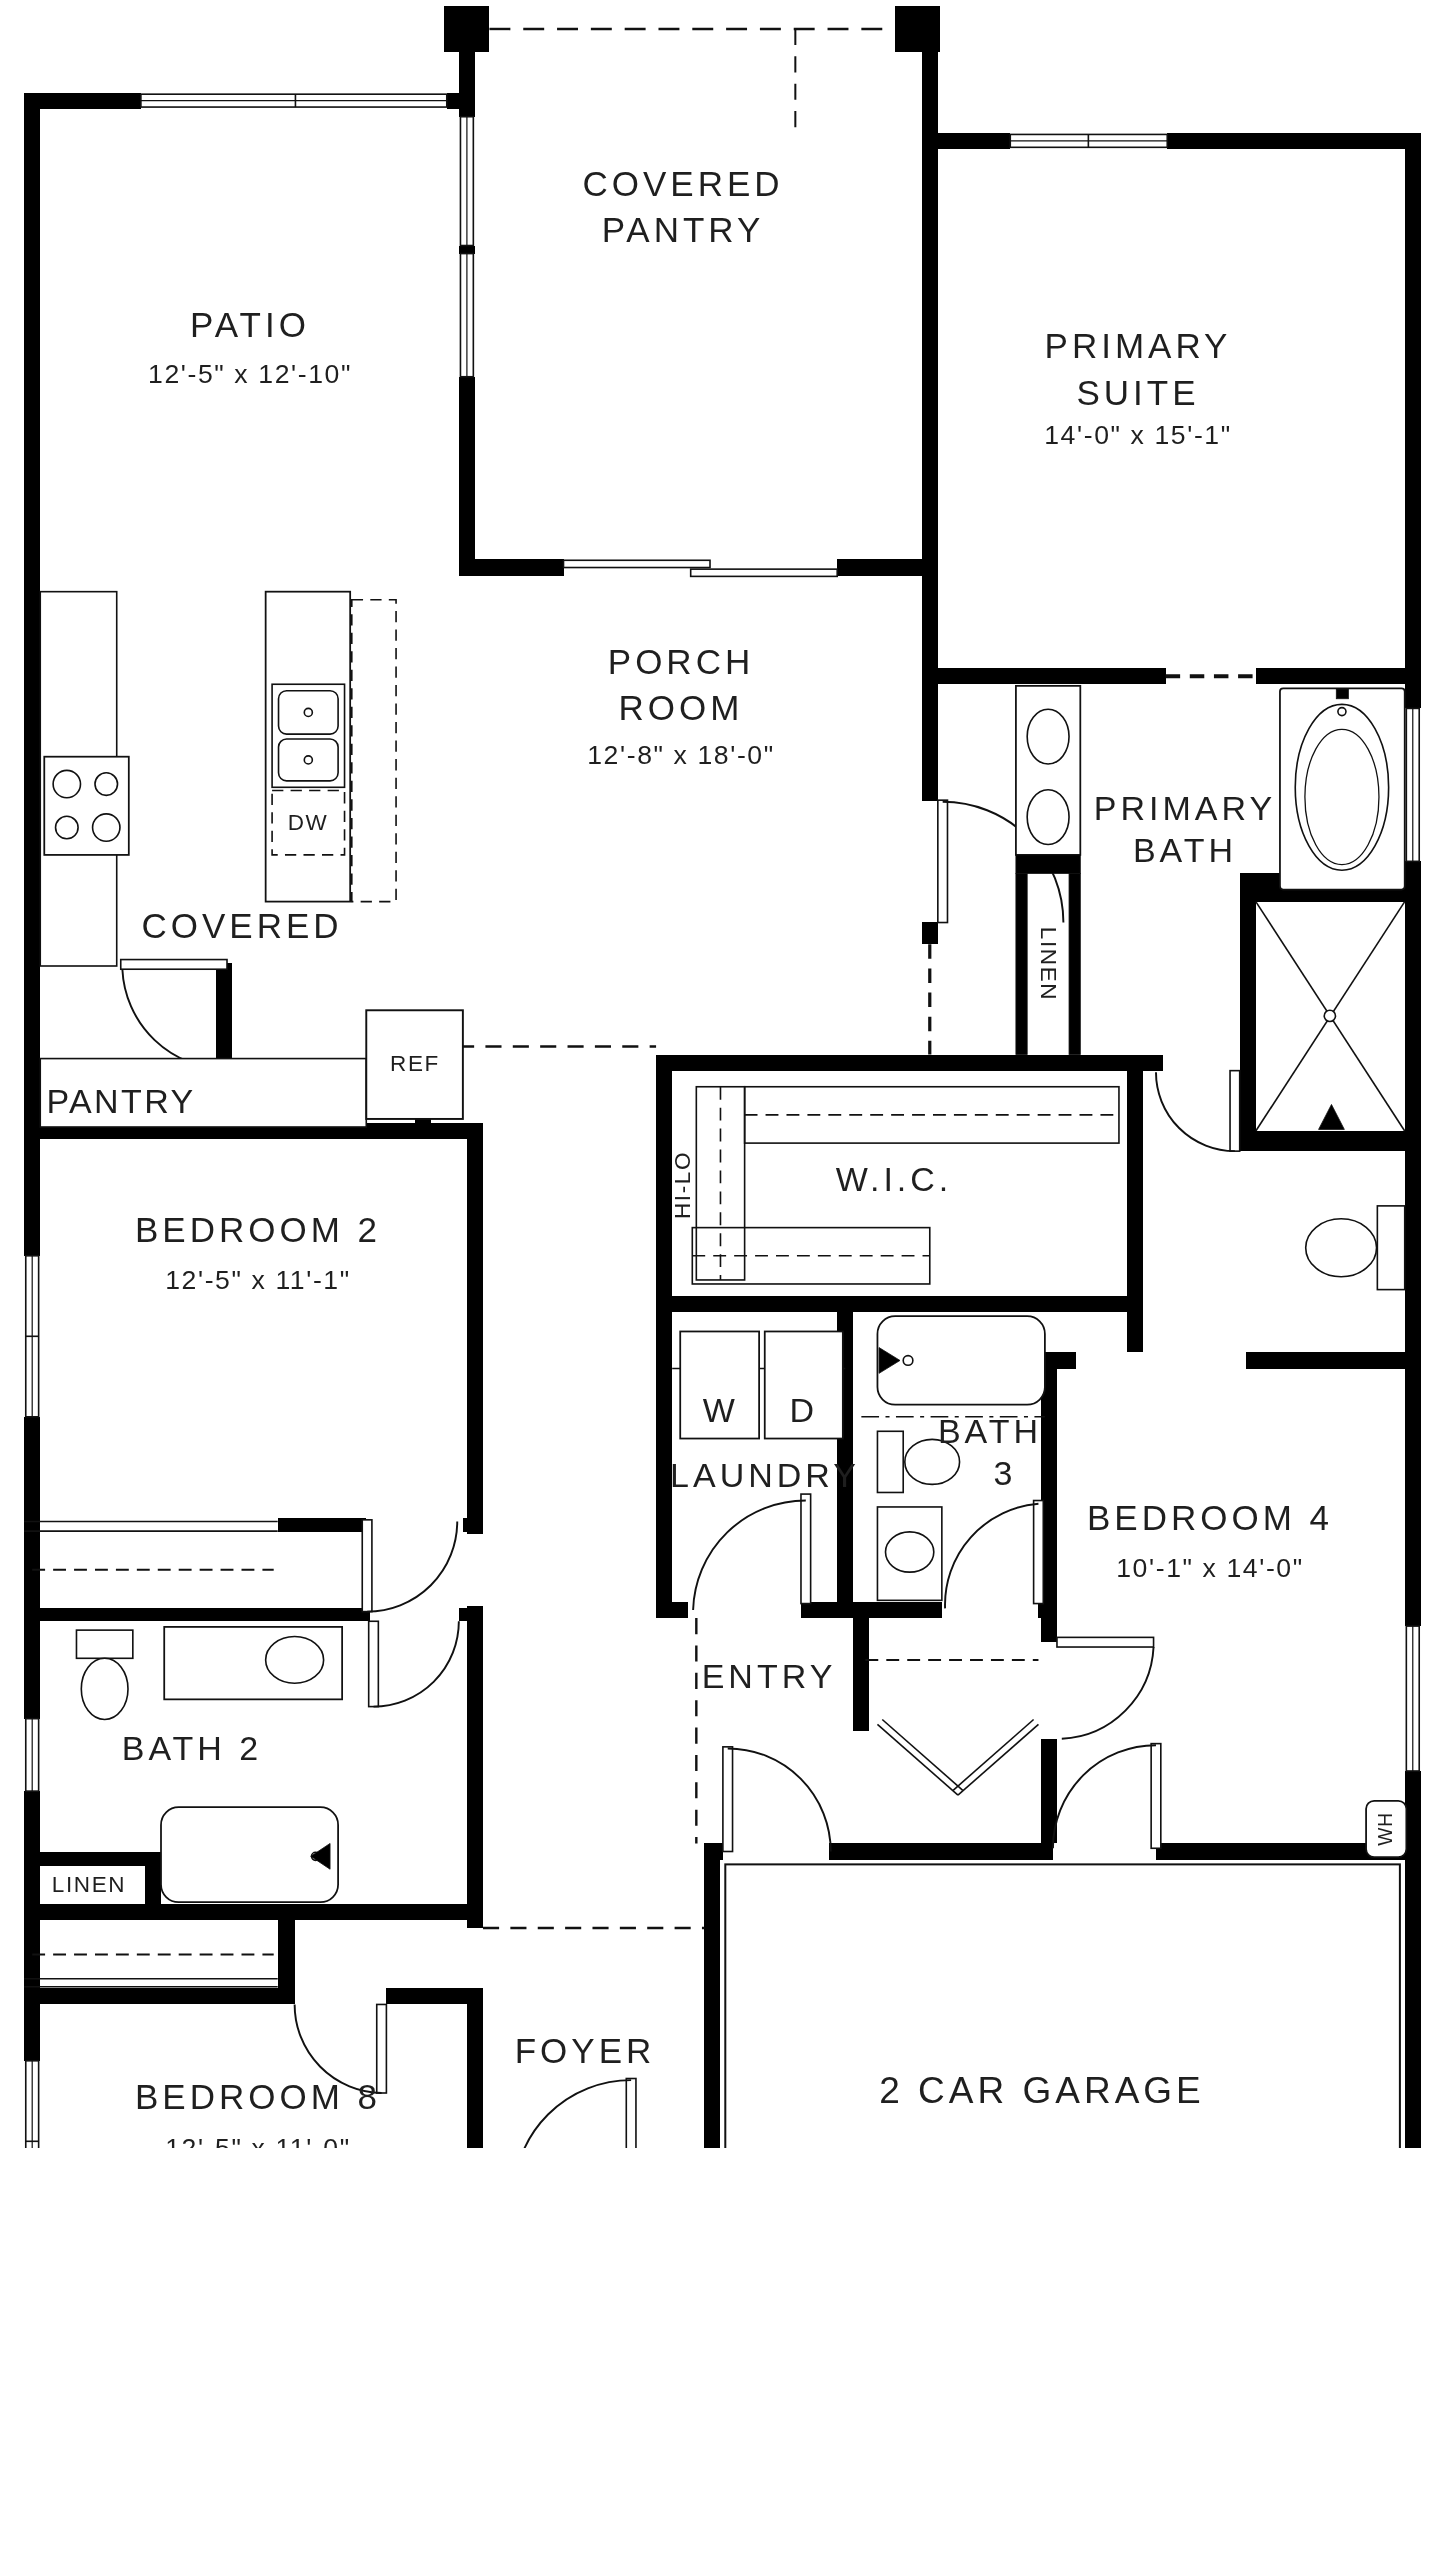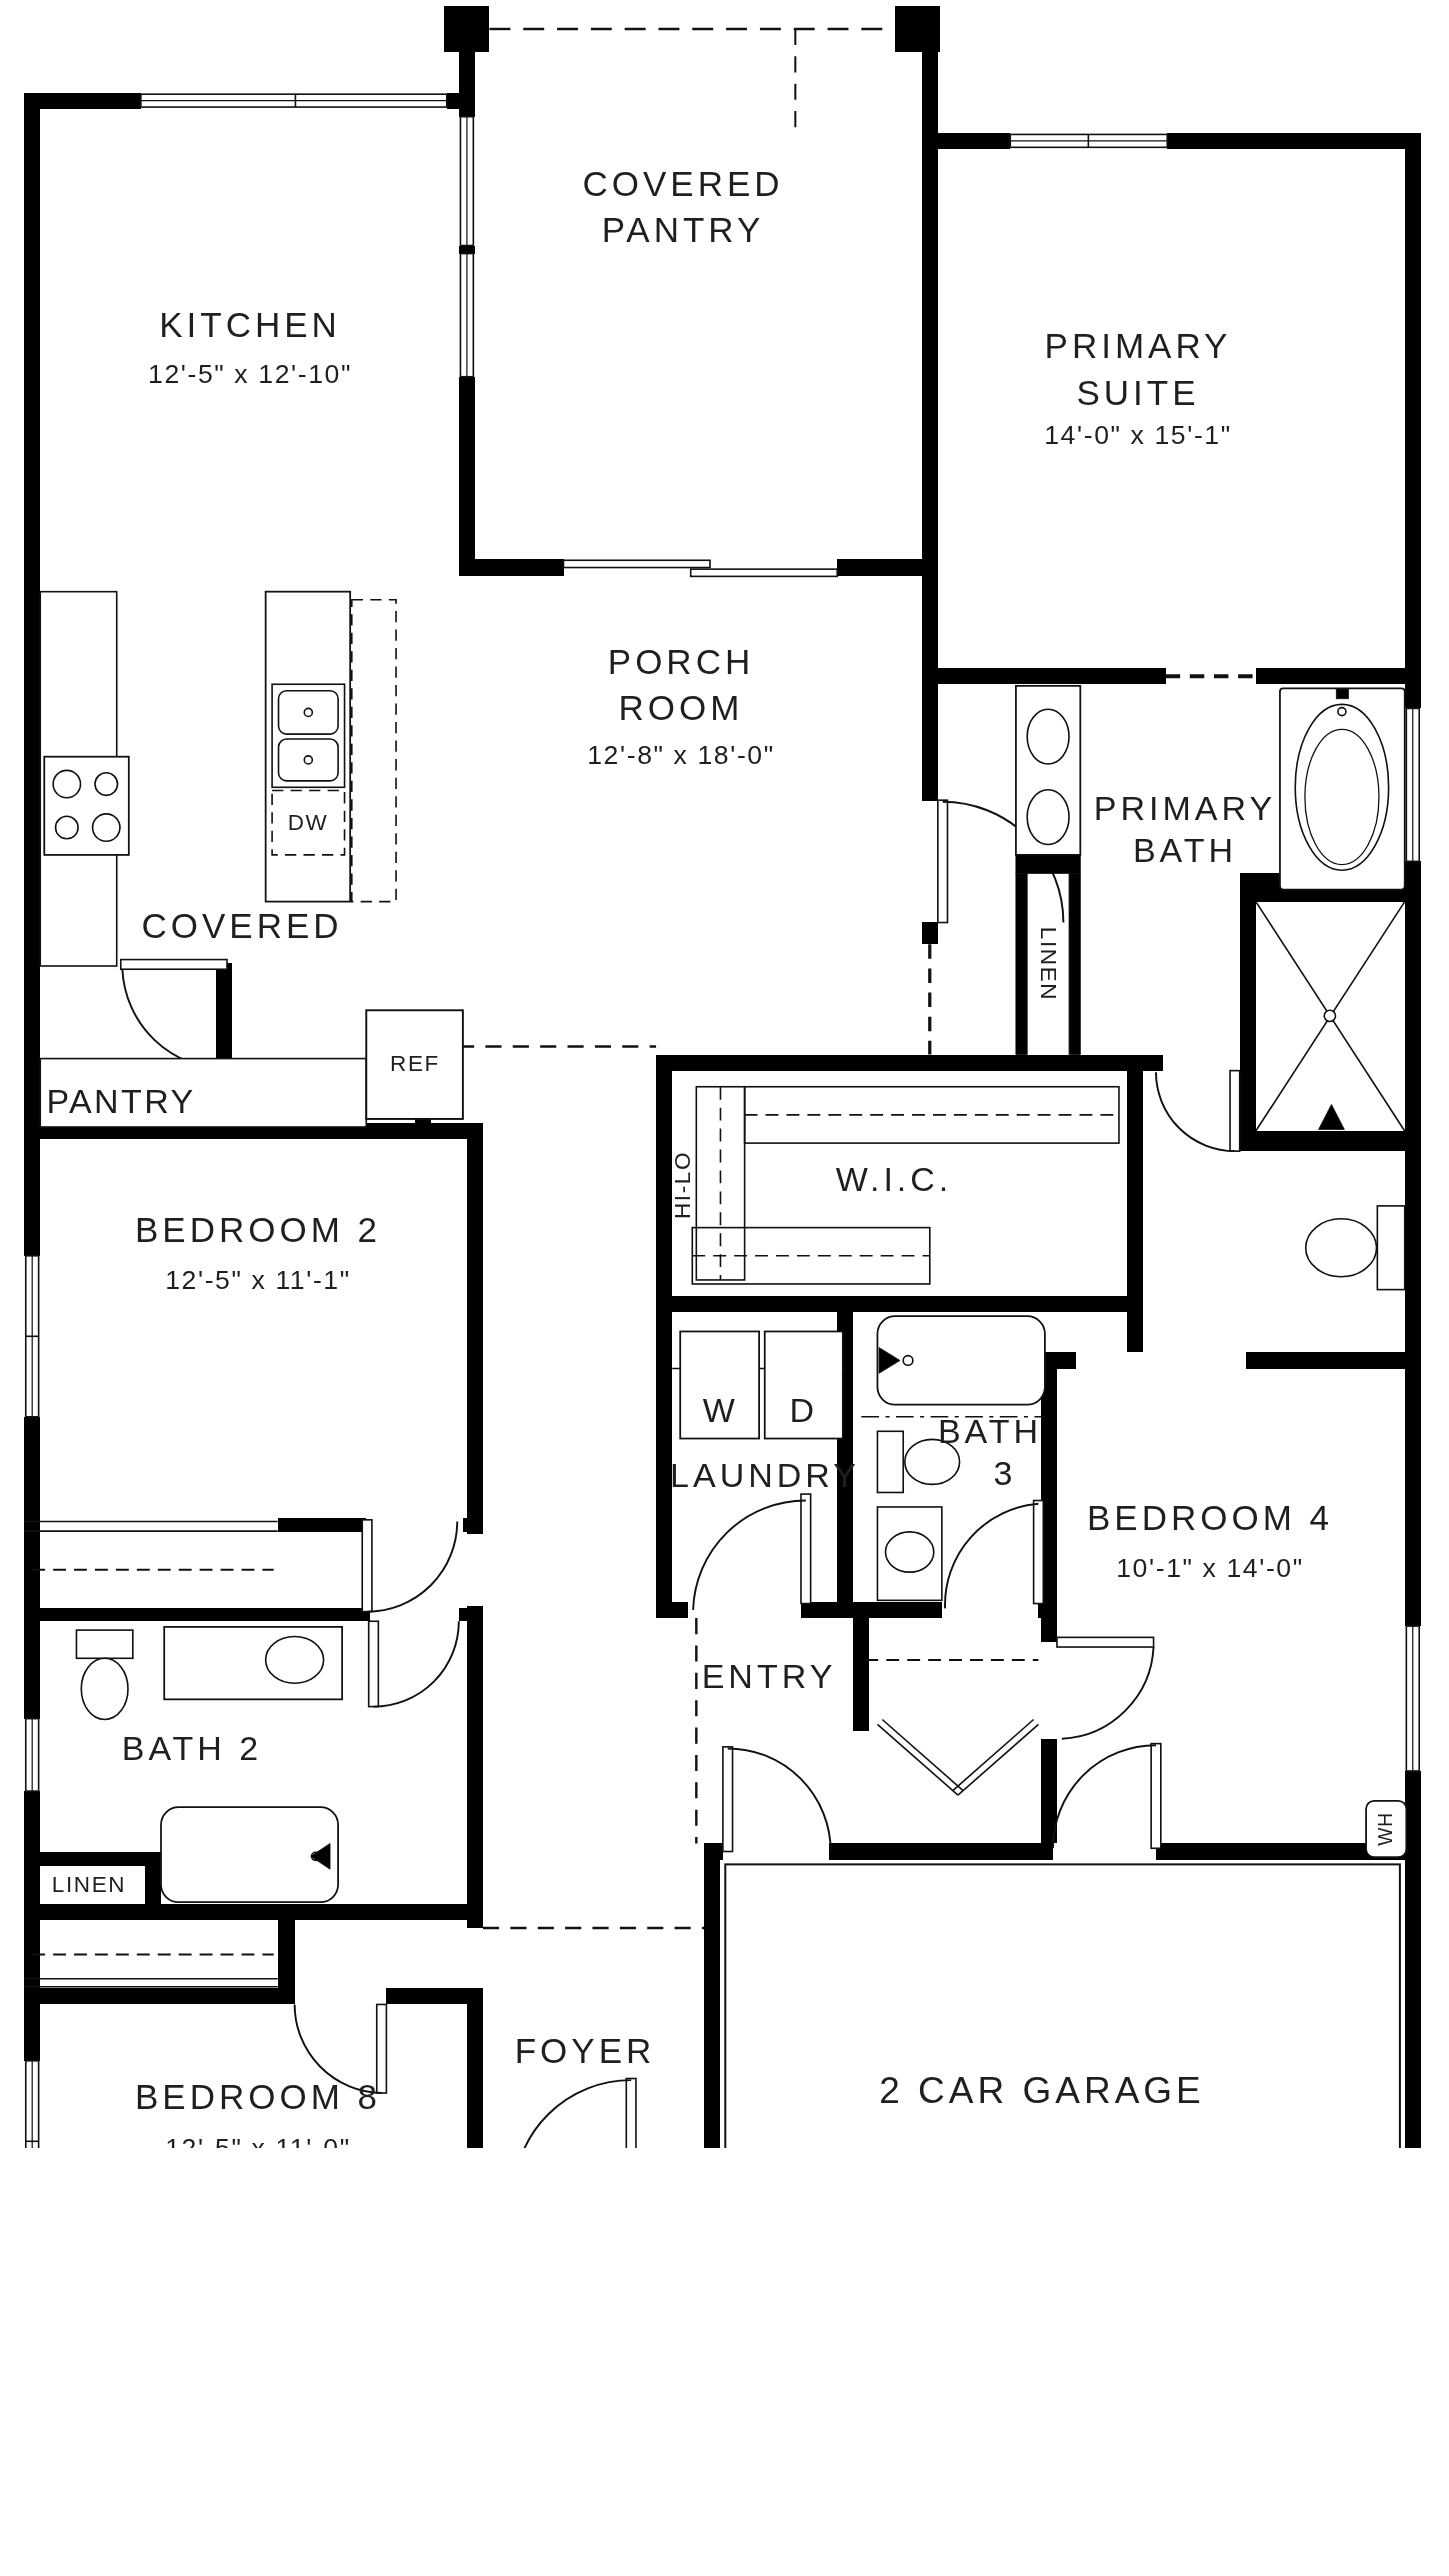--- a/index.html
+++ b/index.html
@@ -361,21 +361,21 @@
       <polygon points="410,2290 410,2322 386,2306" fill="#000000"></polygon>
     </g>
 
     <rect x="1697" y="2237" width="50" height="70" rx="10" stroke-width="2.2"></rect>
   </g>
 </svg>
 
   <div class="lbl lbl-lg" style="left:683px;top:184px">COVERED</div>
   <div class="lbl lbl-lg" style="left:683px;top:230px">PANTRY</div>
 
-  <div class="lbl lbl-lg" style="left:250px;top:325px">KITCHEN</div>
+  <div class="lbl lbl-lg" style="left:250px;top:325px">PATIO</div>
   <div class="lbl lbl-dim" style="left:250px;top:374px">12'-5" x 12'-10"</div>
 
   <div class="lbl lbl-lg" style="left:1138px;top:346px">PRIMARY</div>
   <div class="lbl lbl-lg" style="left:1138px;top:393px">SUITE</div>
   <div class="lbl lbl-dim" style="left:1138px;top:435px">14'-0" x 15'-1"</div>
 
   <div class="lbl lbl-lg" style="left:681px;top:662px">PORCH</div>
   <div class="lbl lbl-lg" style="left:681px;top:708px">ROOM</div>
   <div class="lbl lbl-dim" style="left:681px;top:755px">12'-8" x 18'-0"</div>
 

